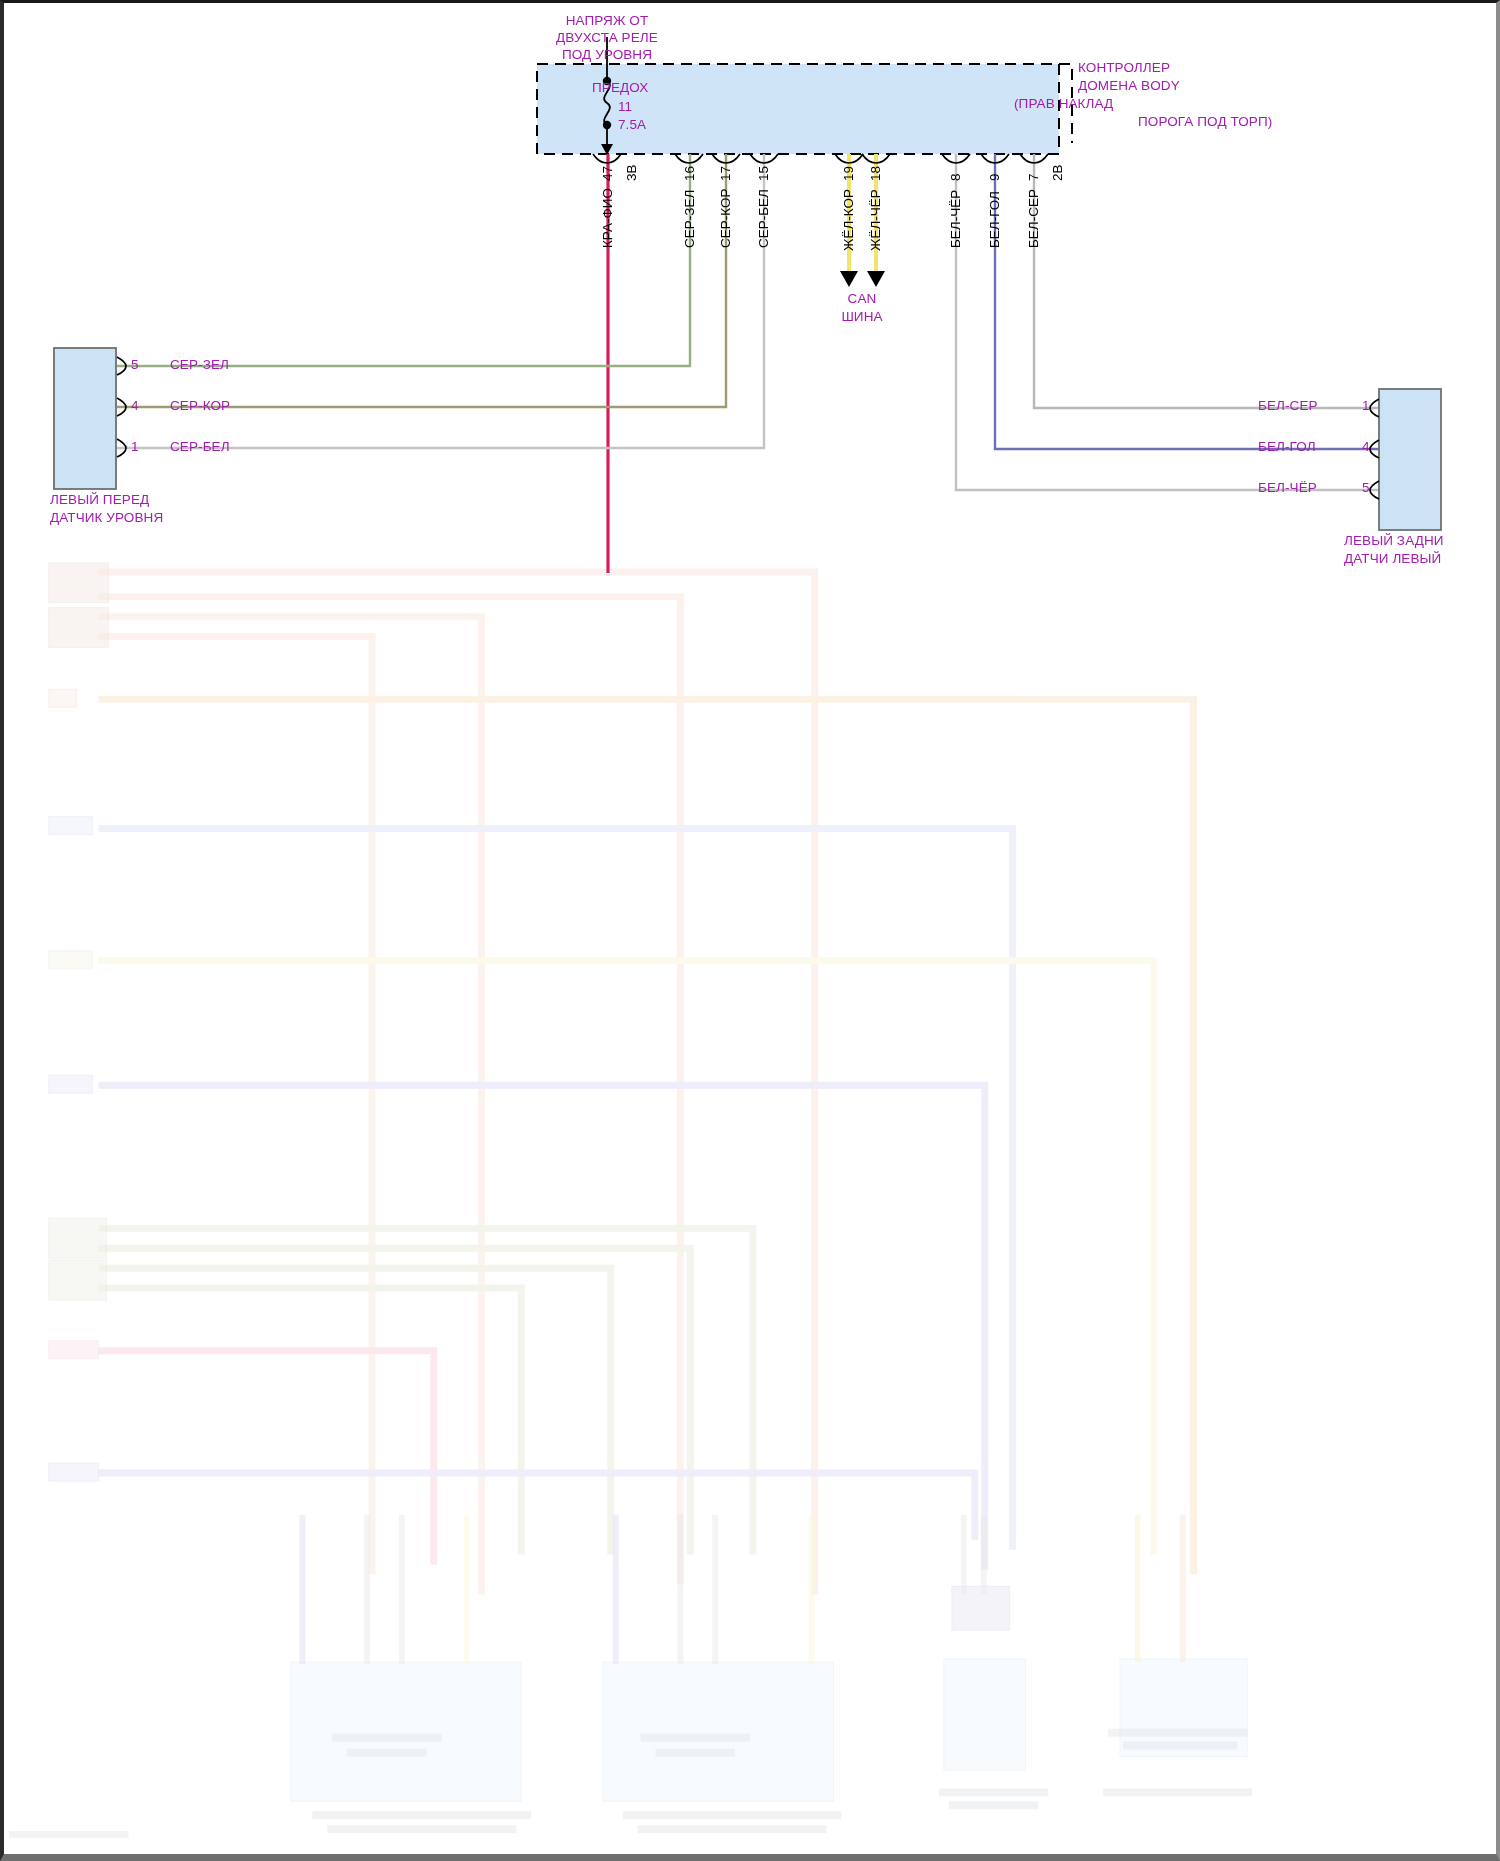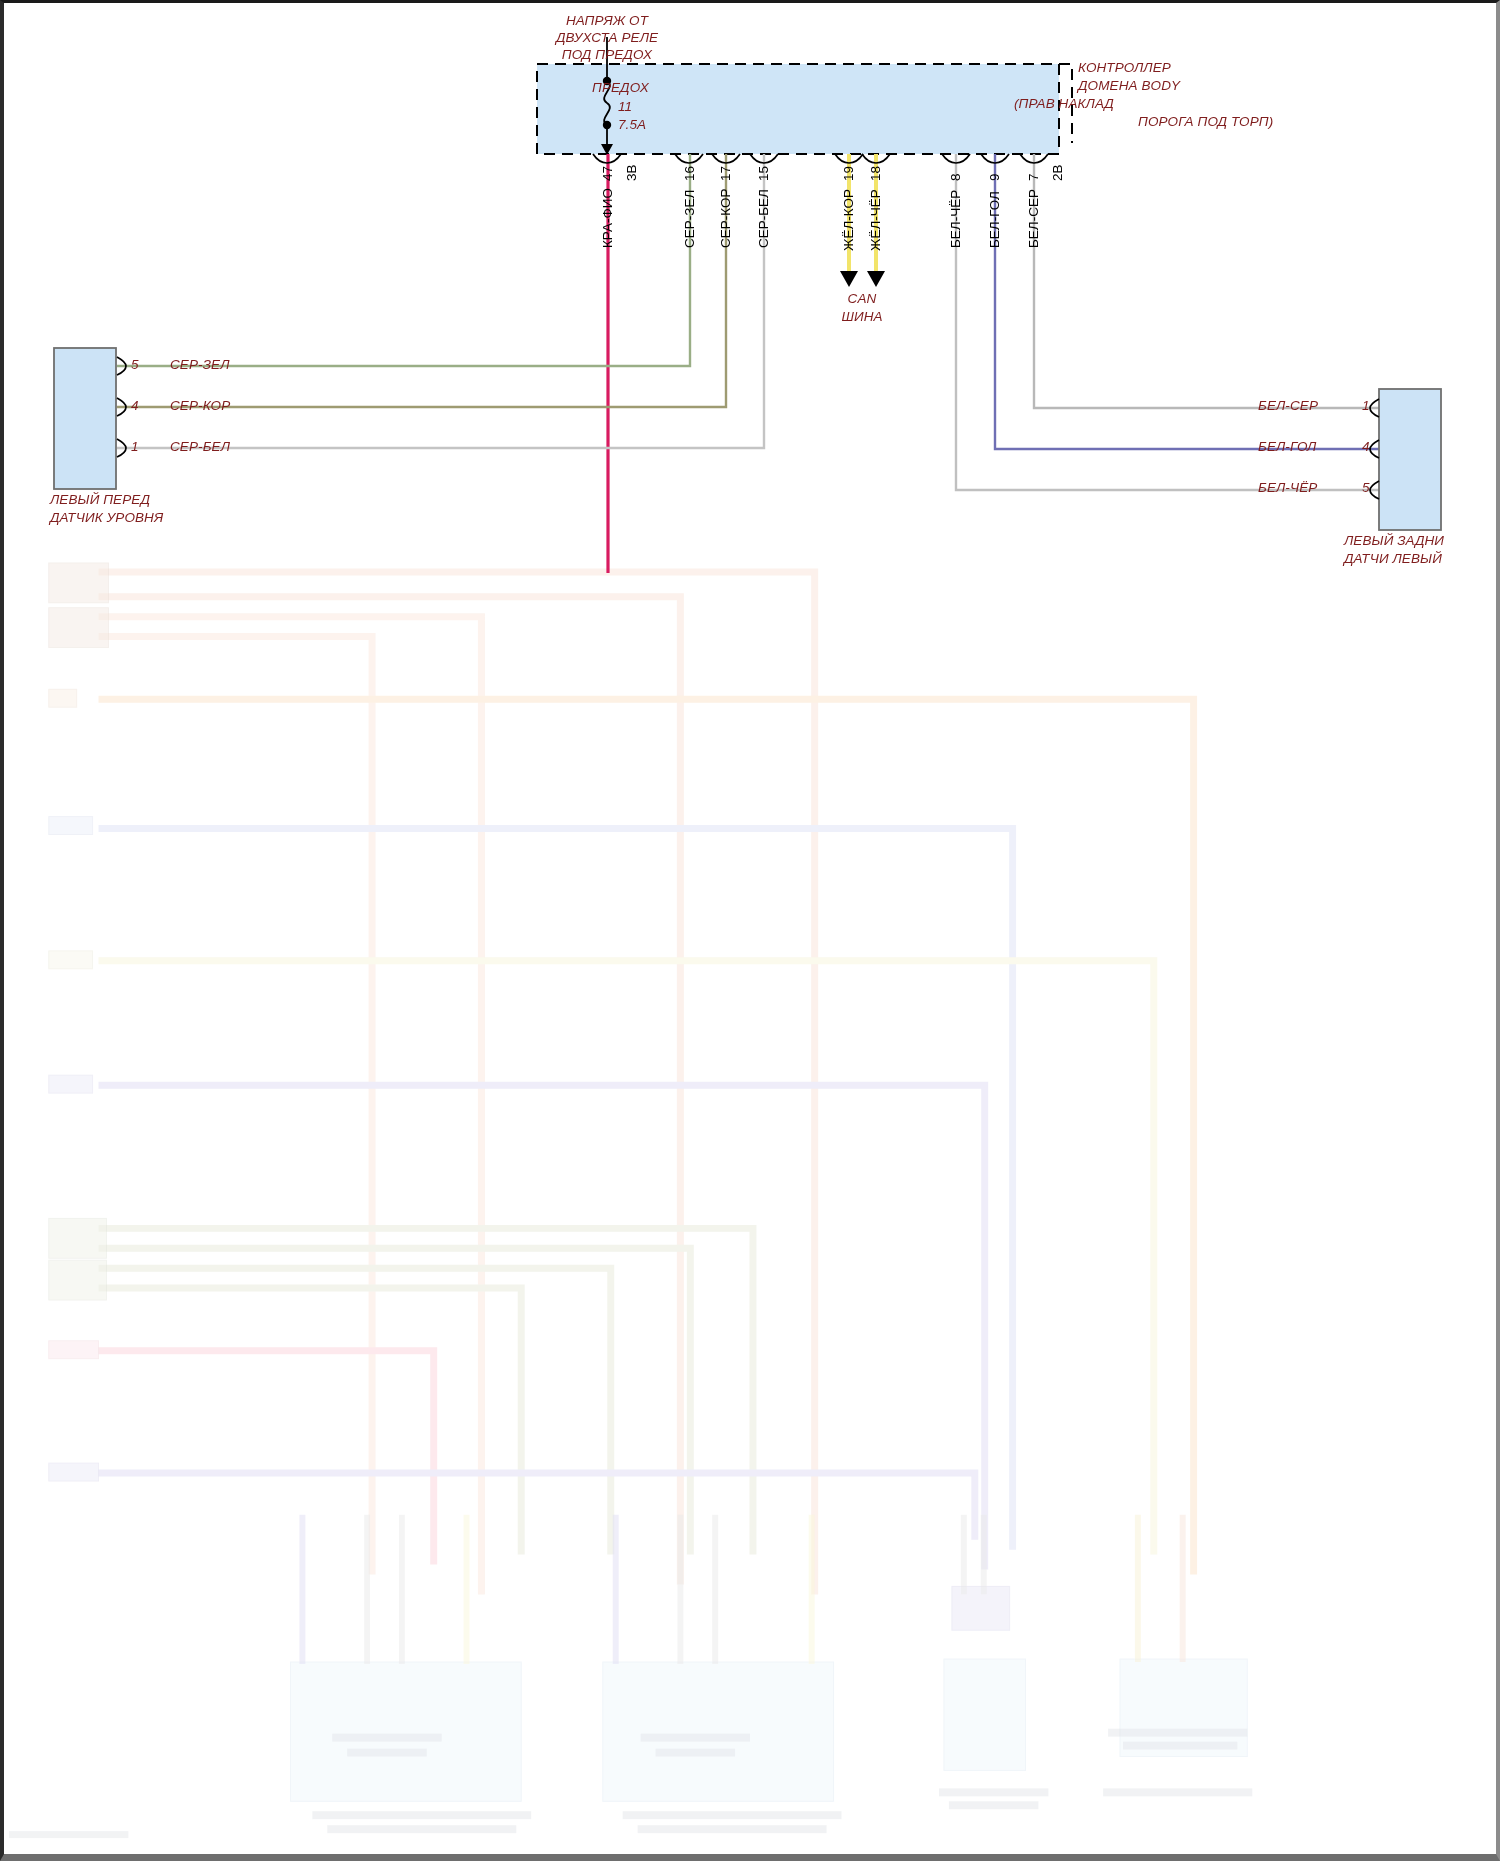--- a/index.html
+++ b/index.html
@@ -9,21 +9,21 @@
     width:1500px;height:1861px;
     background:#ffffff;
     overflow:hidden;
     box-sizing:border-box;
     border-left:4px solid #2b2b2b;
     border-right:4px solid #8c8c8c;
     border-top:3px solid #1a1a1a;
     border-bottom:7px solid #6e6e6e;
   }
   .abs{position:absolute;}
-  .txt{position:absolute;font-size:13.5px;color:#7f1d1d;white-space:pre;line-height:15.5px;letter-spacing:.1px;font-style:italic;}
+  .txt{position:absolute;font-size:13.5px;color:#a21caf;white-space:pre;line-height:15.5px;letter-spacing:.1px;}
   .vtxt{position:absolute;font-size:13.5px;color:#000;white-space:nowrap;
         transform-origin:0 0;transform:rotate(-90deg);}
   .vnum{position:absolute;font-size:13.5px;color:#000;white-space:nowrap;
         transform-origin:0 0;transform:rotate(-90deg);}
   .ghost{position:absolute;left:0;top:0;width:100%;height:100%;pointer-events:none;}
   svg{display:block;}
 </style>
 </head>
 <body>
 
@@ -153,21 +153,21 @@
     <rect x="1375" y="386" width="62" height="141" fill="#cce3f6" stroke="#6f6f6f" stroke-width="1.8"></rect>
     <g stroke="#000" stroke-width="1.7" fill="none">
       <path d="M1375 396 q-9 5 -9 9 q0 5 9 9"></path>
       <path d="M1375 437 q-9 5 -9 9 q0 5 9 9"></path>
       <path d="M1375 478 q-9 5 -9 9 q0 5 9 9"></path>
     </g>
   </svg>
 
   <div class="txt" style="left:566px;top:10px;text-align:center;transform:translateX(-50%);left:603px;">НАПРЯЖ ОТ</div>
   <div class="txt" style="top:27px;left:603px;transform:translateX(-50%);">ДВУХСТА РЕЛЕ</div>
-  <div class="txt" style="top:44px;left:603px;transform:translateX(-50%);">ПОД ПРЕДОХ</div>
+  <div class="txt" style="top:44px;left:603px;transform:translateX(-50%);">ПОД УРОВНЯ</div>
 
   <div class="txt" style="left:588px;top:77px;">ПРЕДОХ</div>
   <div class="txt" style="left:614px;top:96px;">11</div>
   <div class="txt" style="left:614px;top:114px;">7.5A</div>
 
   <div class="txt" style="left:1074px;top:57px;">КОНТРОЛЛЕР</div>
   <div class="txt" style="left:1074px;top:75px;">ДОМЕНА BODY</div>
   <div class="txt" style="left:1010px;top:93px;">(ПРАВ НАКЛАД</div>
   <div class="txt" style="left:1134px;top:111px;">ПОРОГА ПОД ТОРП)</div>
 

